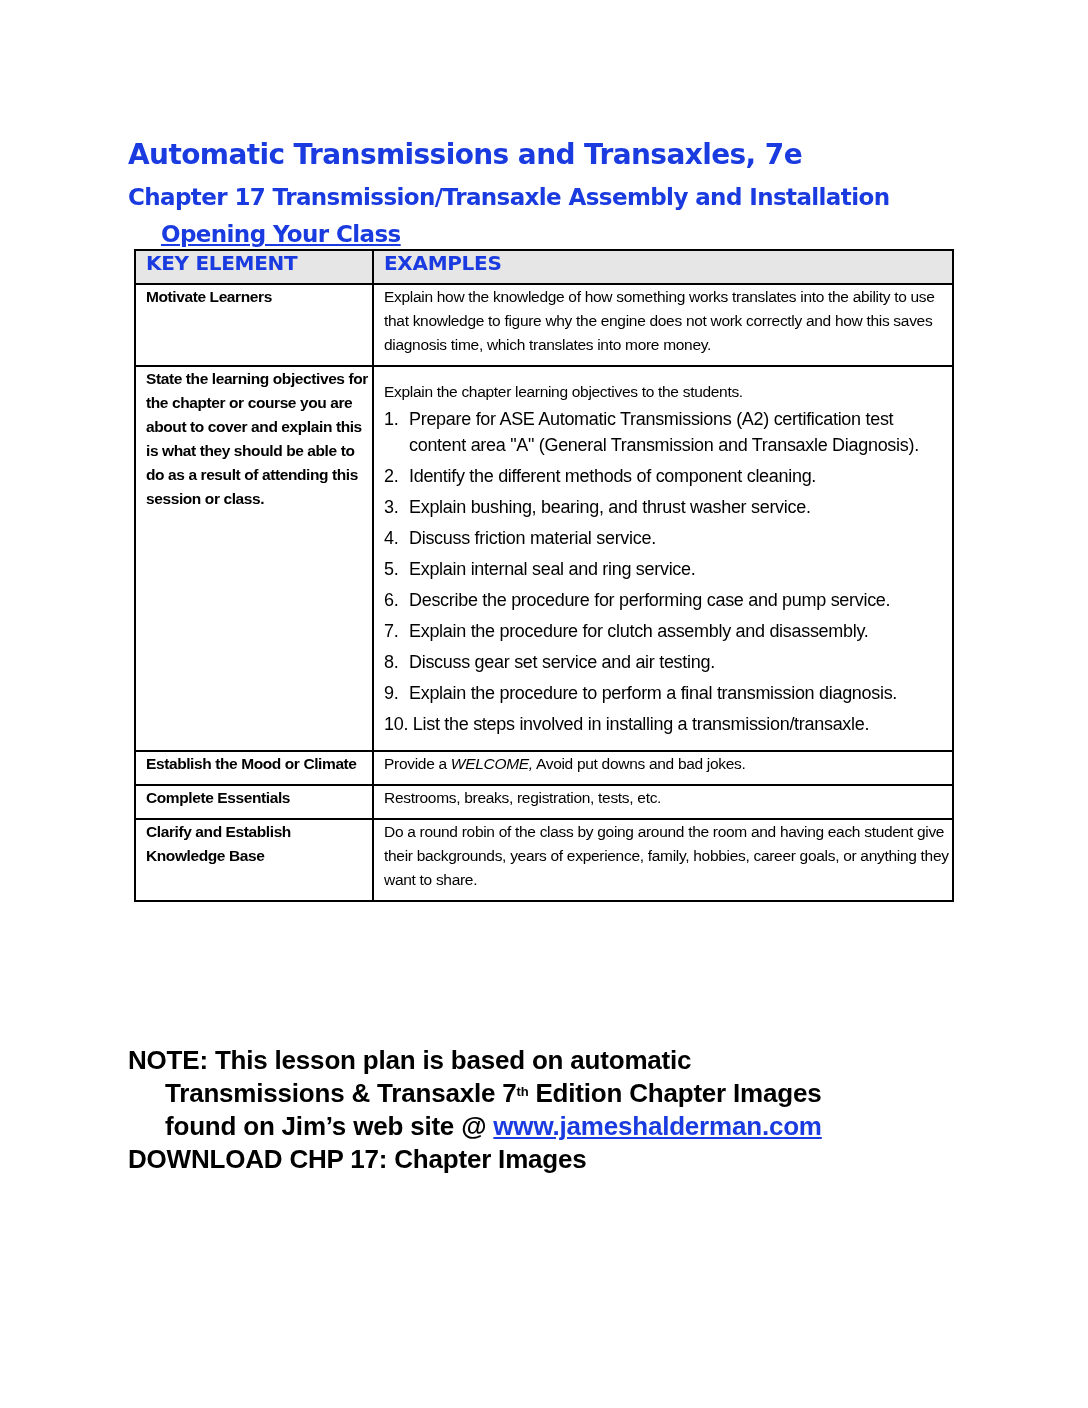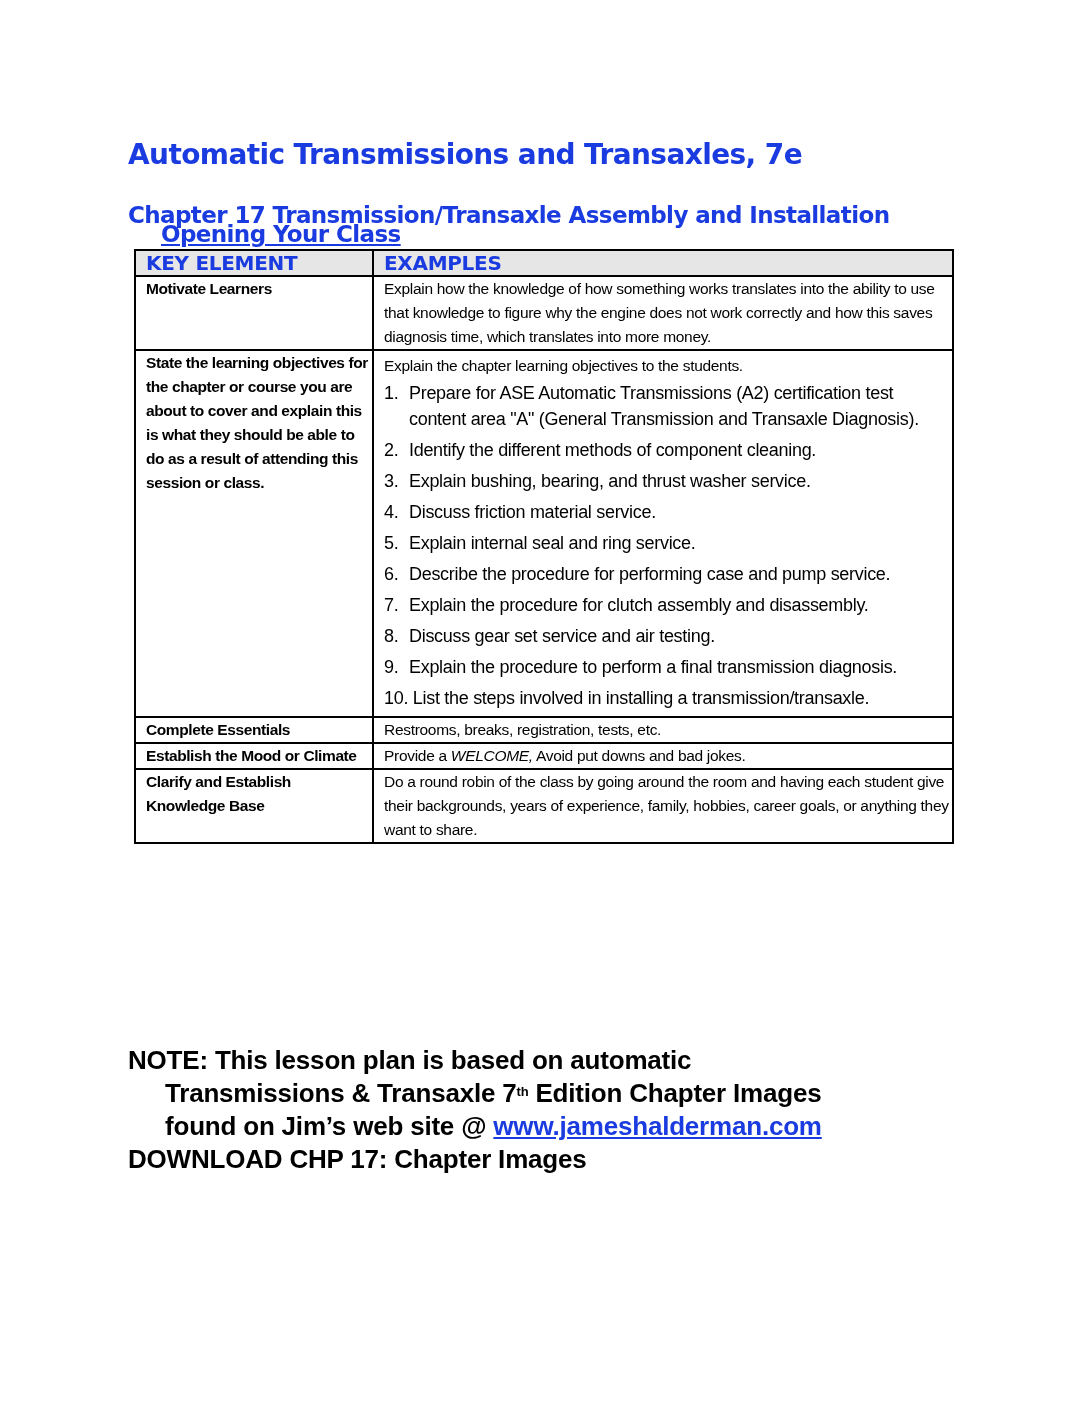--- a/index.html
+++ b/index.html
@@ -1,34 +1,34 @@
 <!DOCTYPE html>
 <html><head>
 <meta charset="utf-8">
 <style>
   html, body { margin: 0; padding: 0; background: #ffffff; }
   body { width: 1088px; height: 1408px; position: relative; overflow: hidden;
          font-family: "Liberation Sans", sans-serif; color: #000; }
   .page { position: absolute; left: 0; top: 0; width: 952px; height: 1408px; }
   .h1 { position: absolute; left: 128px; top: 138px; font-size: 28px; font-weight: bold;
         color: #1a3be0; font-family: "DejaVu Sans", sans-serif; letter-spacing: -0.6px; white-space: nowrap; }
-  .h2 { position: absolute; left: 128px; top: 202px; font-size: 23px; font-weight: bold;
+  .h2 { position: absolute; left: 128px; top: 184px; font-size: 23px; font-weight: bold;
         color: #1a3be0; font-family: "DejaVu Sans", sans-serif; letter-spacing: -0.6px; white-space: nowrap; }
   .h3 { position: absolute; left: 128px; top: 221px; font-size: 23px; font-weight: bold;
         color: #1a3be0; font-family: "DejaVu Sans", sans-serif; letter-spacing: -0.6px; text-decoration: underline; white-space: nowrap; margin-left: 33px; }
   table.plan { position: absolute; left: 134px; top: 249px; width: 820px; border-collapse: collapse;
                font-family: "Liberation Sans", sans-serif; }
-  table.plan td, table.plan th { border: 2px solid #000; vertical-align: top; text-align: left; padding: 0 0 0 10px; }
+  table.plan td, table.plan th { border: 2px solid #000; vertical-align: top; text-align: left; padding: 0 0 8px 10px; }
   table.plan th { background: #e6e6e6; color: #1a3be0; font-family: "DejaVu Sans", sans-serif;
                   font-size: 20px; font-weight: bold; height: 24px; line-height: 24px; letter-spacing: -0.3px; }
   .col-key { width: 226px; }
   td.key { font-weight: bold; font-size: 15.5px; line-height: 24px; letter-spacing: -0.4px; }
   td.ex { font-size: 15.5px; line-height: 24px; letter-spacing: -0.3px; padding-right: 6px; }
   .ase { color: #1a3be0; font-weight: bold; }
-  .obj-intro { margin-top: 3px; margin-bottom: 2px; }
+  .obj-intro { margin-top: 13px; margin-bottom: 2px; }
   ol.objectives { list-style: none; margin: 0; padding: 0; font-size: 18px; line-height: 26px; letter-spacing: -0.3px; }
   ol.objectives li { position: relative; padding-left: 25px; margin-bottom: 5px; }
   ol.objectives li .num { position: absolute; left: 0; top: 0; }
   ol.objectives li.ten { padding-left: 0; }
   ol.objectives li.ten .num { position: static; margin-top: 37px; }
   em { font-style: italic; }
   .note { position: absolute; left: 128px; top: 1044px; font-size: 26px; font-weight: bold;
           font-family: "Liberation Sans", sans-serif; line-height: 33px; letter-spacing: -0.2px; }
   .note .indent { padding-left: 37px; display: block; }
   .note sup { font-size: 13px; vertical-align: top; position: relative; top: -2px; }
@@ -69,29 +69,29 @@
           <li><span class="num">6.</span><span>Describe the procedure for performing case and pump service.</span></li>
           <li><span class="num">7.</span><span>Explain the procedure for clutch assembly and disassembly.</span></li>
           <li><span class="num">8.</span><span>Discuss gear set service and air testing.</span></li>
           <li><span class="num">9.</span><span>Explain the procedure to perform a final transmission diagnosis.</span></li>
           <li class="ten"><span class="num">10.</span> <span>List the steps involved in installing a transmission/transaxle.</span></li>
         </ol>
       </td>
     </tr>
 
     <tr>
-      <td class="key">Complete Essentials</td>
-      <td class="ex">Restrooms, breaks, registration, tests, etc.</td>
-    </tr>
-
-    <tr>
       <td class="key">Establish the Mood or Climate</td>
       <td class="ex">
         <span>Provide a </span><em>WELCOME,</em><span> Avoid put downs and bad jokes.</span>
       </td>
+    </tr>
+
+    <tr>
+      <td class="key">Complete Essentials</td>
+      <td class="ex">Restrooms, breaks, registration, tests, etc.</td>
     </tr>
 
     <tr>
       <td class="key">Clarify and Establish Knowledge Base</td>
       <td class="ex">Do a round robin of the class by going around the room and having each student give their backgrounds, years of experience, family, hobbies, career goals, or anything they want to share.</td>
     </tr>
   </tbody>
     </table>
 
   <div class="note">

